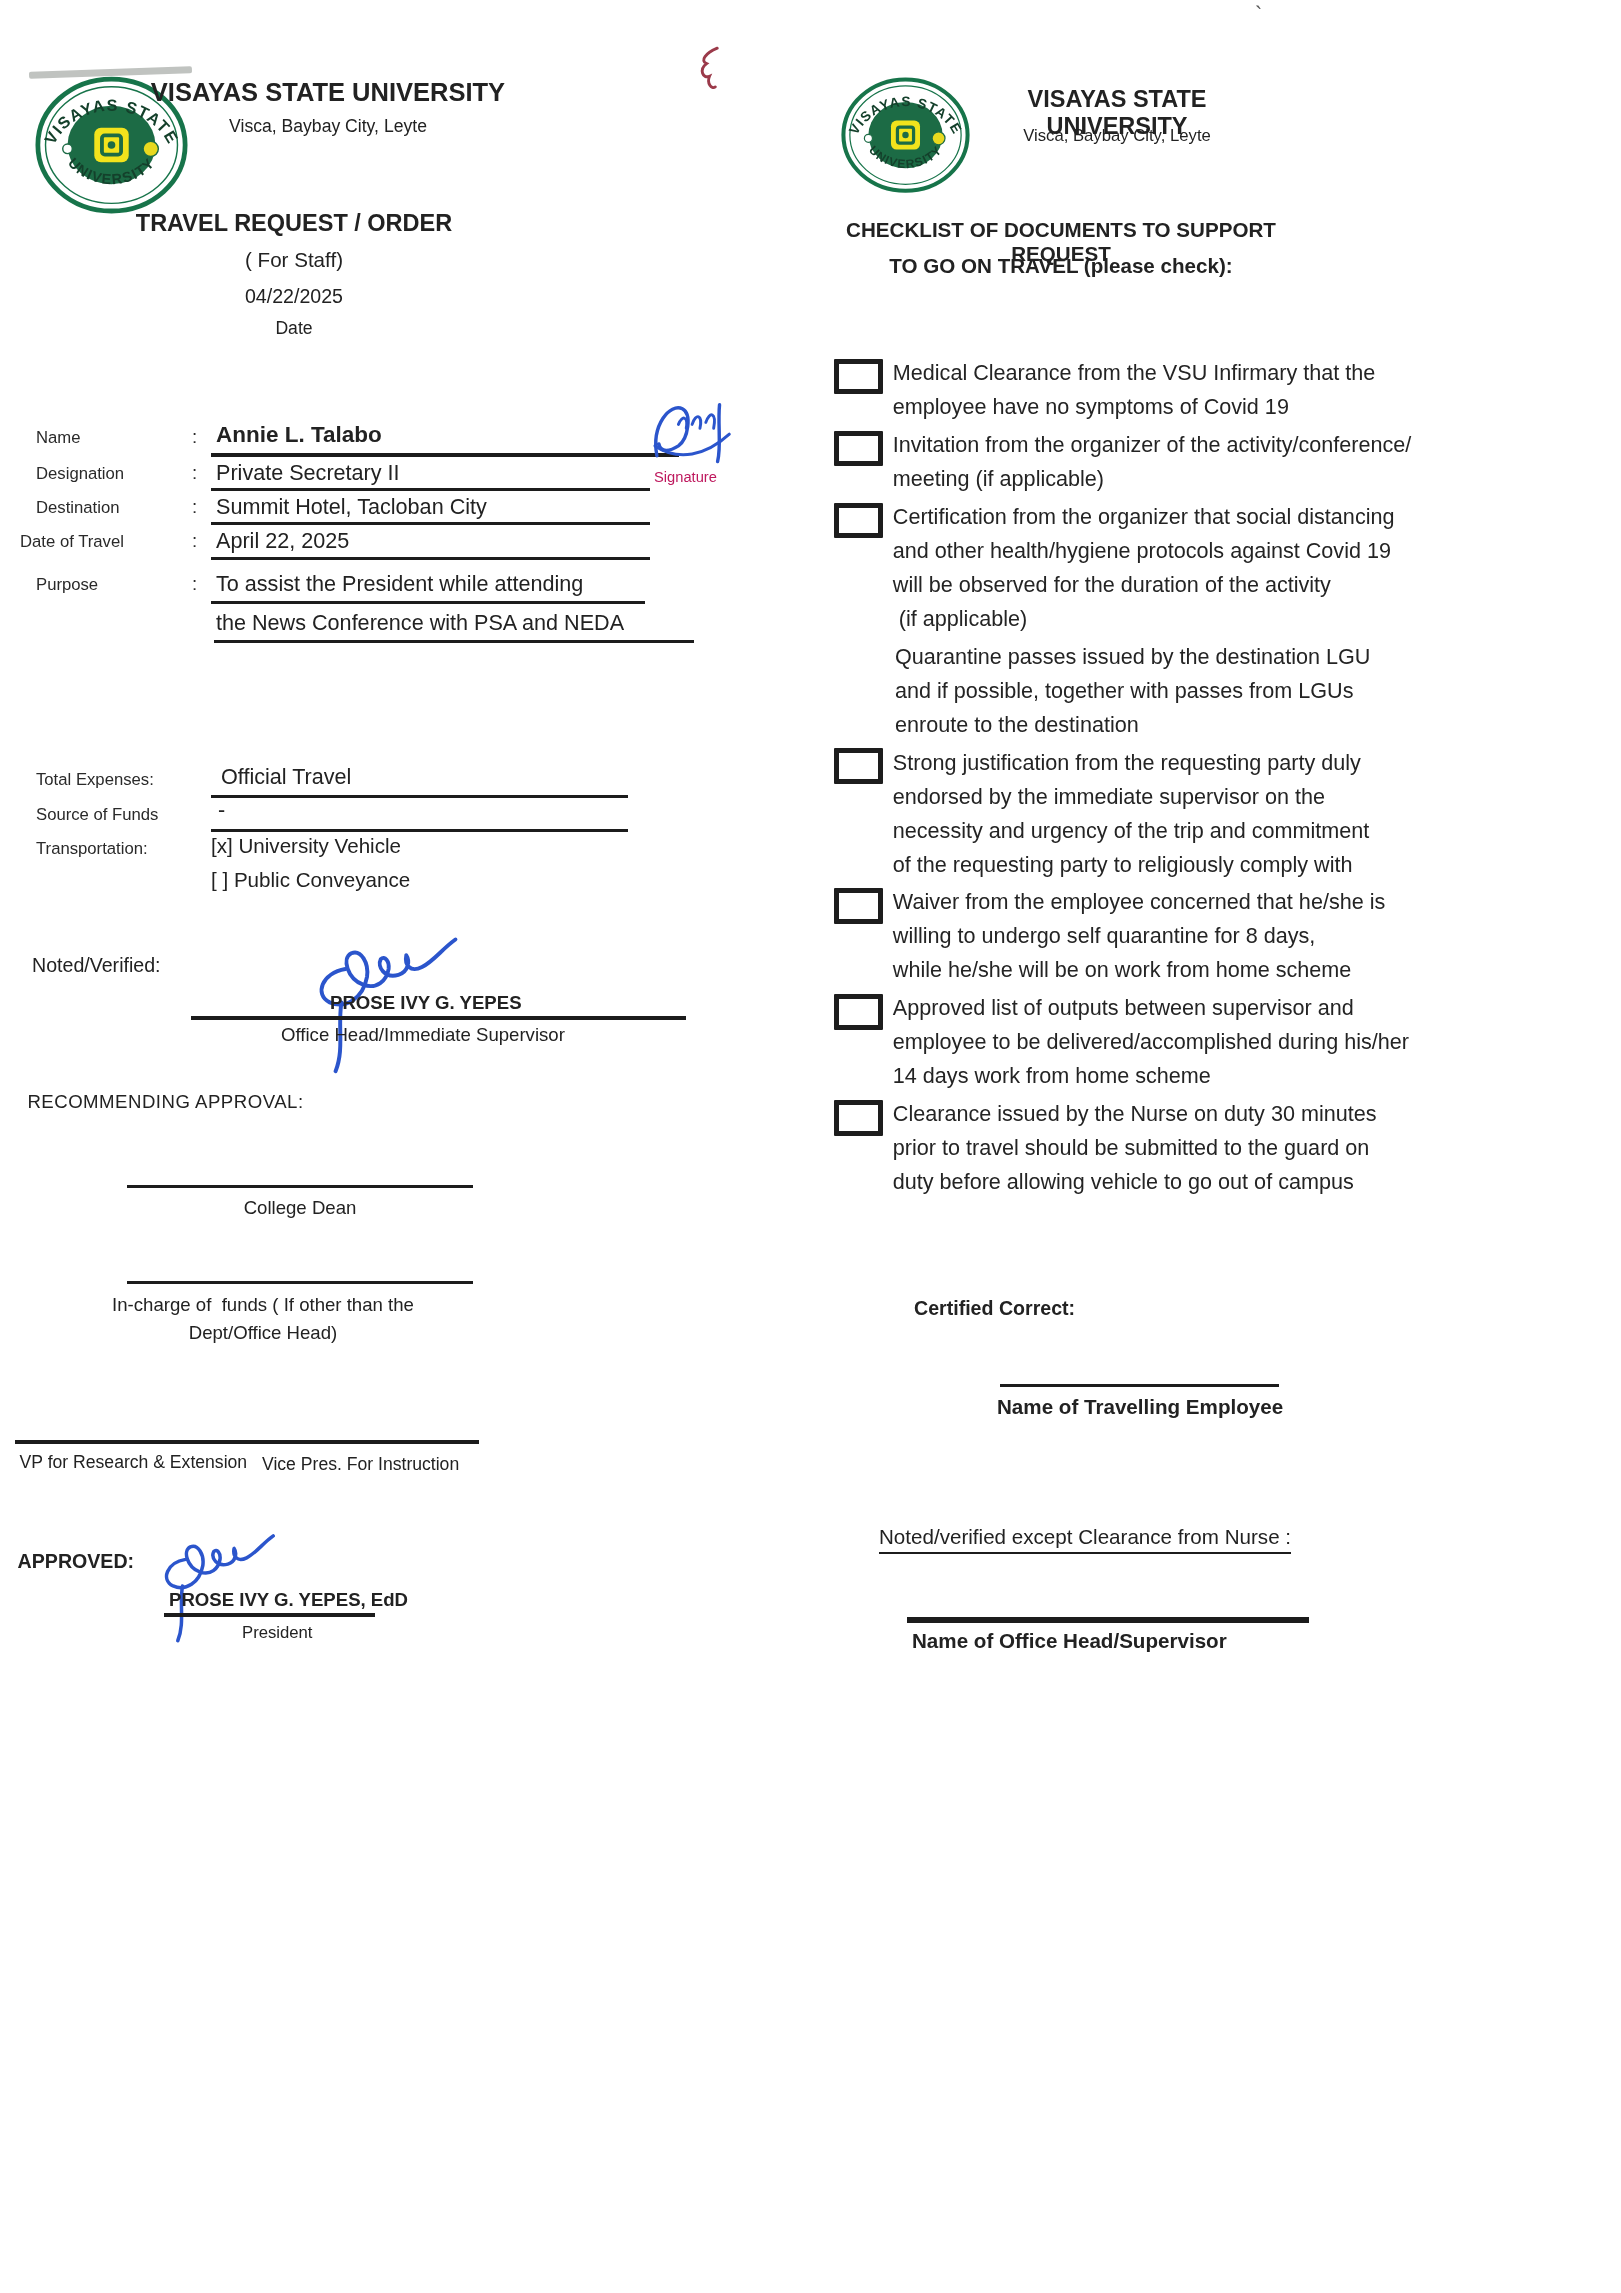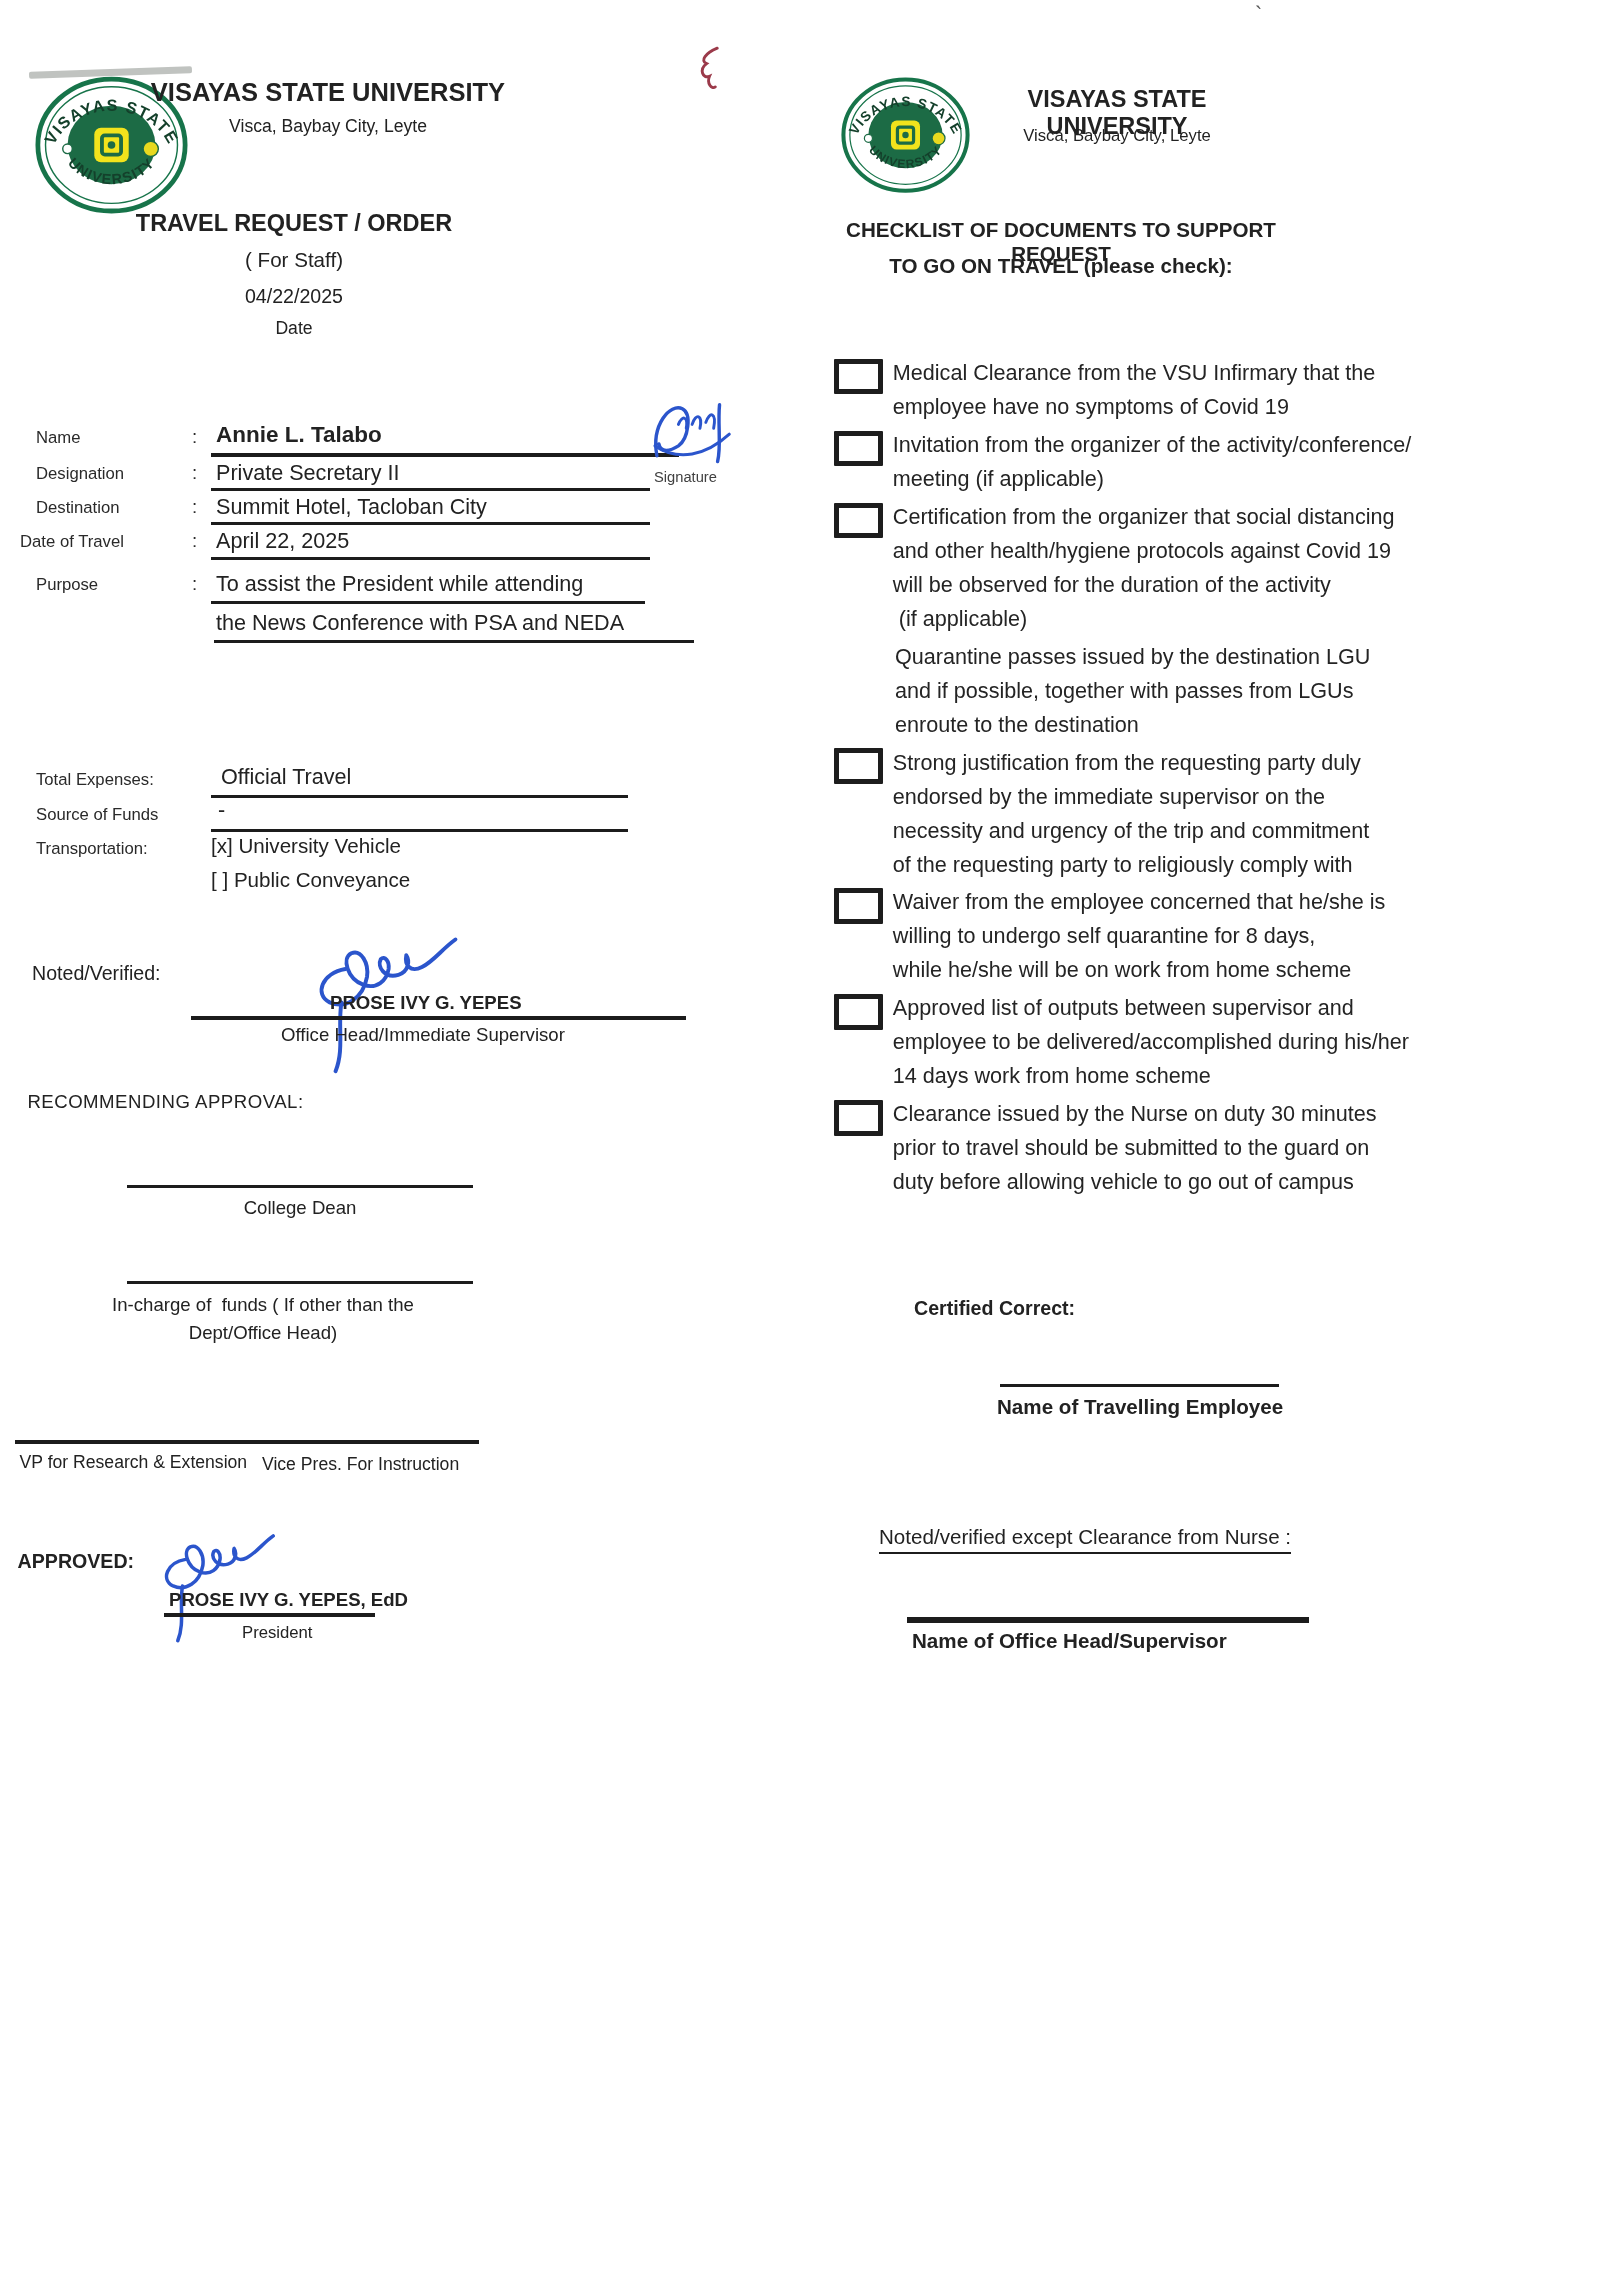--- a/index.html
+++ b/index.html
@@ -67,21 +67,21 @@
   <div class="abs colon" style="left:192px;top:426px;">:</div>
   <div class="abs val b" style="left:216px;top:422px;font-size:22.5px;">Annie L. Talabo</div>
   <div class="rule" style="left:211px;top:453px;width:468px;height:3.9px;"></div>
 
   <svg class="sig" style="left:649px;top:395px;" width="98" height="93" viewBox="0 0 100 95">
     <path d="M8,62 C2,30 22,8 34,14 C44,19 40,45 30,52 C22,57 12,60 10,50" stroke-width="3.5"></path>
     <path d="M30,30 C34,20 40,22 38,34 M44,30 C48,18 55,20 52,34 M58,28 C62,16 69,18 66,34" stroke-width="3"></path>
     <path d="M72,10 C70,30 74,52 70,68" stroke-width="3.5"></path>
     <path d="M6,52 C30,68 58,62 82,40" stroke-width="3"></path>
   </svg>
-  <div class="abs" style="left:654px;top:469px;font-size:14.7px;color:#404040;">Signature</div>
+  <div class="abs" style="left:654px;top:469px;font-size:14.7px;color:#be185d;">Signature</div>
 
   <div class="abs lbl" style="left:36px;top:464px;">Designation</div>
   <div class="abs colon" style="left:192px;top:462px;">:</div>
   <div class="abs val" style="left:216px;top:460px;">Private Secretary II</div>
   <div class="rule" style="left:211px;top:488px;width:439px;"></div>
 
   <div class="abs lbl" style="left:36px;top:498px;">Destination</div>
   <div class="abs colon" style="left:192px;top:496px;">:</div>
   <div class="abs val" style="left:216px;top:494px;">Summit Hotel, Tacloban City</div>
   <div class="rule" style="left:211px;top:522px;width:439px;"></div>
@@ -103,21 +103,21 @@
   <div class="rule" style="left:211px;top:795px;width:417px;"></div>
 
   <div class="abs lbl" style="left:36px;top:805px;">Source of Funds</div>
   <div class="abs val" style="left:218px;top:797px;">-</div>
   <div class="rule" style="left:211px;top:829px;width:417px;"></div>
 
   <div class="abs lbl" style="left:36px;top:839px;">Transportation:</div>
   <div class="abs" style="left:211px;top:834px;font-size:20.6px;">[x] University Vehicle</div>
   <div class="abs" style="left:211px;top:868px;font-size:20.6px;">[ ] Public Conveyance</div>
 
-  <div class="abs" style="left:32px;top:954px;font-size:19.6px;margin-top:8px;">Noted/Verified:</div>
+  <div class="abs" style="left:32px;top:954px;font-size:19.6px;">Noted/Verified:</div>
   <svg class="sig" style="left:312px;top:912px;" width="167" height="167" viewBox="0 0 170 170">
     <path d="M34,58 C10,62 2,84 18,92 C34,99 52,88 56,66 C58,52 50,38 40,42 C30,47 36,68 52,74 C66,79 76,70 78,58 C79,50 74,44 70,48 C66,56 74,68 88,64 C98,61 100,50 96,44 C94,54 100,62 112,56 C124,50 132,38 146,28" stroke-width="4"></path>
     <path d="M30,92 C26,116 33,140 24,162" stroke-width="4"></path>
   </svg>
   <div class="abs b" style="left:330px;top:992px;font-size:18.6px;">PROSE IVY G. YEPES</div>
   <div class="rule" style="left:191px;top:1016px;width:495px;height:3.9px;"></div>
   <div class="abs" style="left:281px;top:1024px;font-size:18.6px;">Office Head/Immediate Supervisor</div>
 
   <div class="abs" style="left:27.4px;top:1091px;font-size:18.6px;letter-spacing:0.5px;">RECOMMENDING APPROVAL:</div>
   <div class="rule" style="left:127px;top:1185px;width:346px;"></div>

